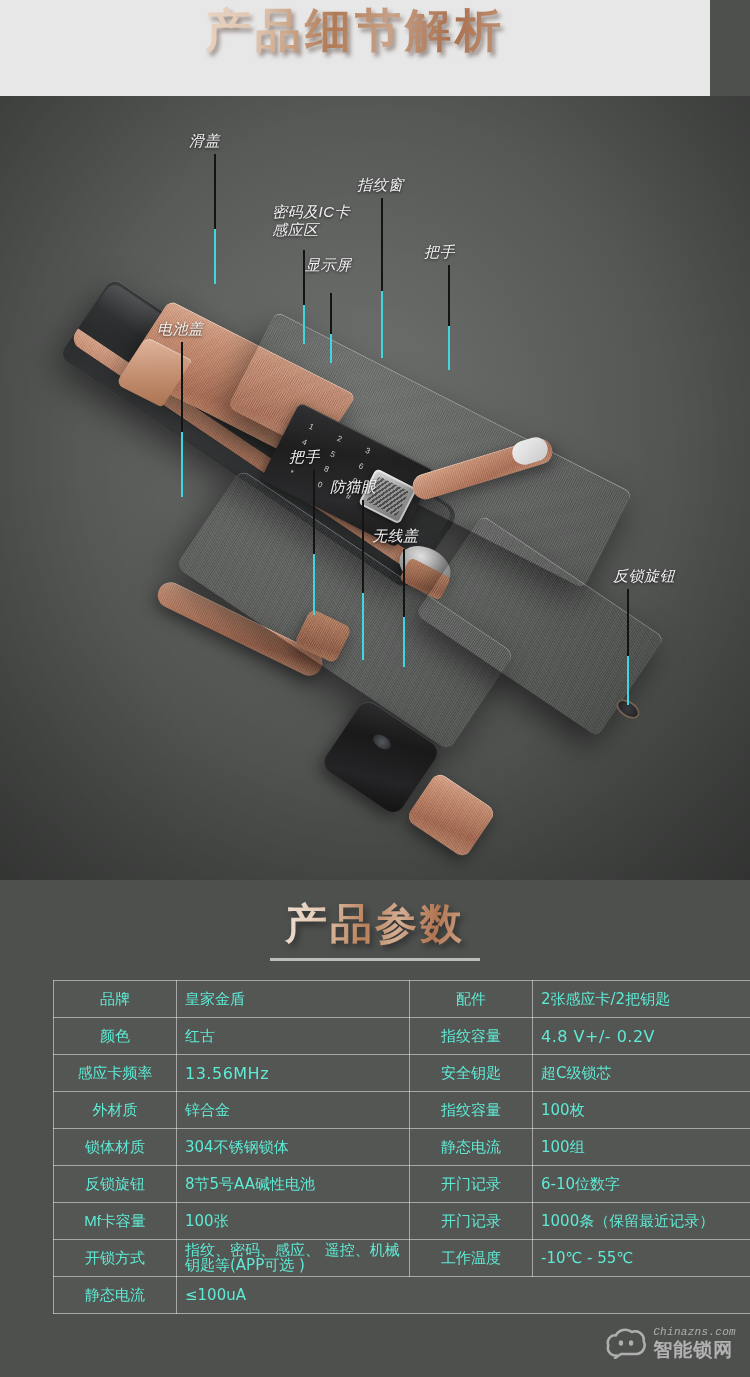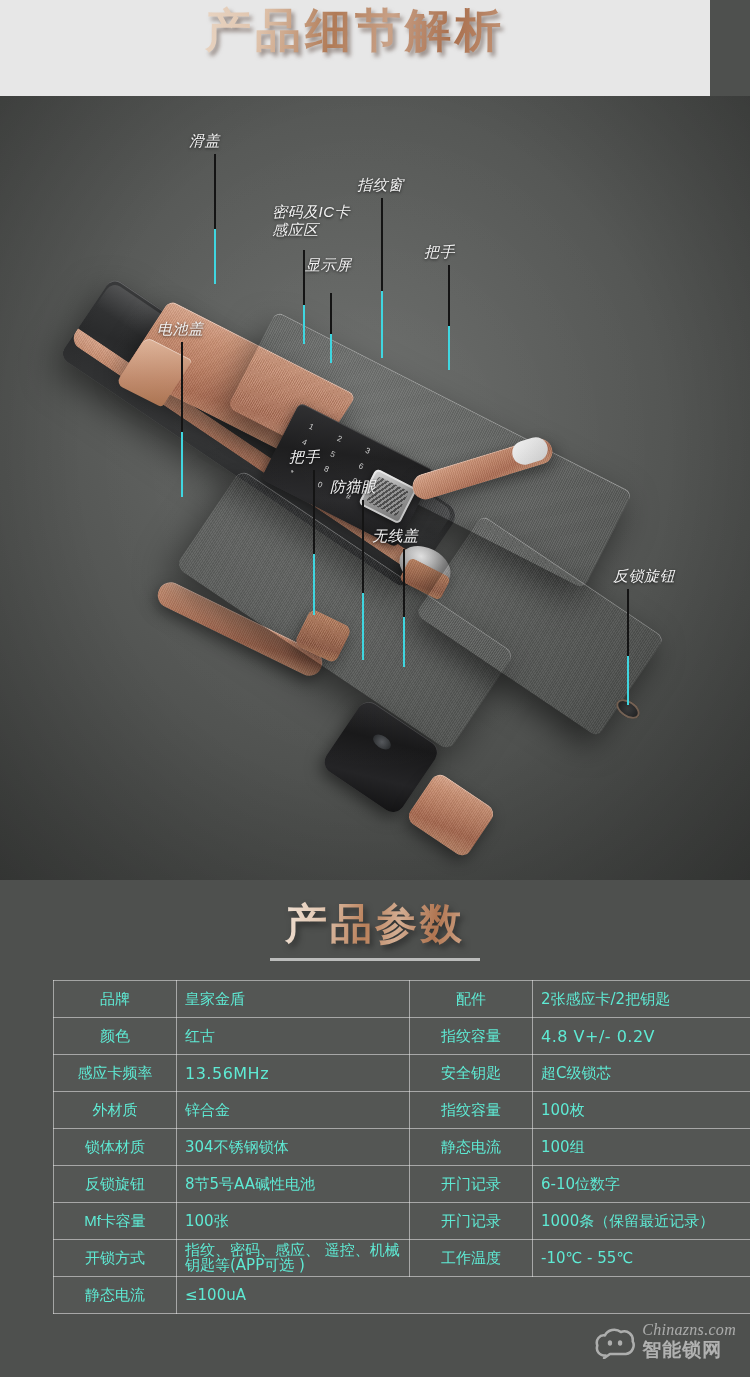--- a/index.html
+++ b/index.html
@@ -88,22 +88,22 @@
   td.k{text-align:center;width:106px;}
   td.v{text-align:left;width:216px;font-family:"DejaVu Sans","Liberation Sans",sans-serif;}
   td.v.big{font-size:16px;letter-spacing:.5px;}
   .multi{font-size:12px;line-height:15px;text-align:left;padding:3px 8px;}
 
   
   .watermark{position:absolute;right:14px;bottom:18px;display:flex;align-items:flex-end;
              gap:6px;opacity:.62;z-index:8;}
   .wm-cloud{width:42px;height:32px;position:relative;}
   .wm-text{display:flex;flex-direction:column;line-height:1;}
-  .wm-en{font-size:16px;color:#e2e2e2;font-style:italic;letter-spacing:.3px;
-         font-family:Liberation Serif, serif;}
+  .wm-en{font-size:11px;color:#e2e2e2;font-style:italic;letter-spacing:.3px;
+         font-family:Liberation Mono, monospace;}
   .wm-cn{font-size:19px;color:#efefef;font-weight:bold;letter-spacing:1px;margin-top:2px;}
 </style>
 </head>
 <body>
 
 <div class="header-band">
   <div class="header-title">产品细节解析</div>
 </div>
 
 <div class="stage">

